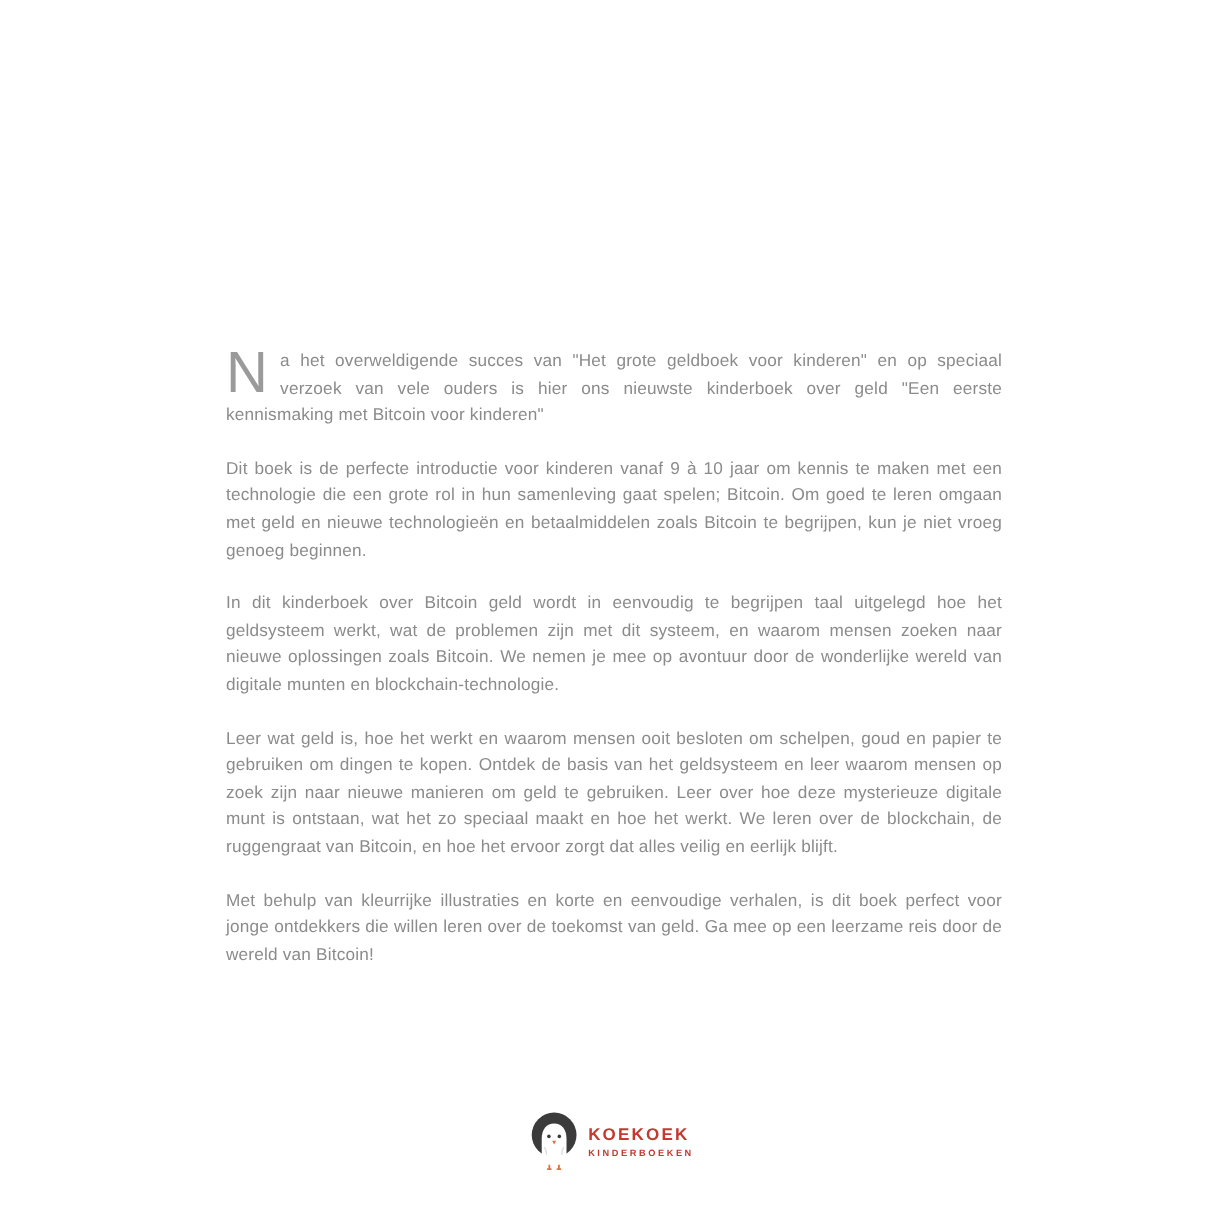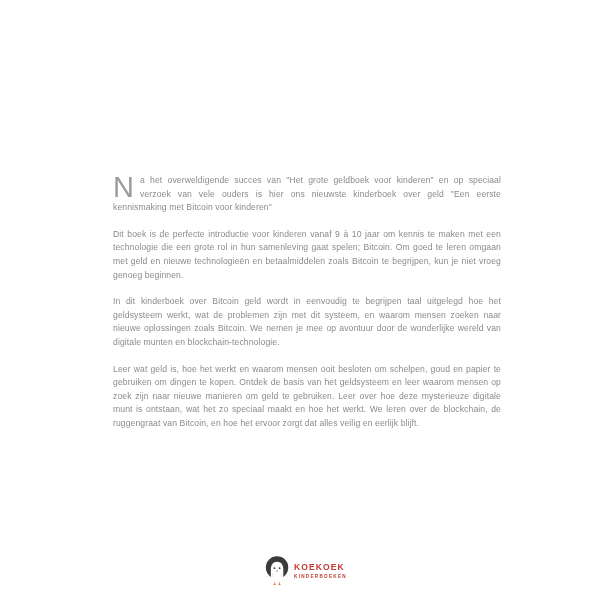--- a/index.html
+++ b/index.html
@@ -81,20 +81,23 @@
     </p>
     <p>
       <span>Dit boek is de perfecte introductie voor kinderen vanaf 9 à 10 jaar om kennis te maken met een technologie die een grote rol in hun samenleving gaat spelen; Bitcoin. Om goed te leren omgaan met geld en nieuwe technologieën en betaalmiddelen zoals Bitcoin te begrijpen, kun je niet vroeg genoeg beginnen.</span>
     </p>
     <p>
       <span>In dit kinderboek over Bitcoin geld wordt in eenvoudig te begrijpen taal uitgelegd hoe het geldsysteem werkt, wat de problemen zijn met dit systeem, en waarom mensen zoeken naar nieuwe oplossingen zoals Bitcoin. We nemen je mee op avontuur door de wonderlijke wereld van digitale munten en blockchain-technologie.</span>
     </p>
     <p>
       <span>Leer wat geld is, hoe het werkt en waarom mensen ooit besloten om schelpen, goud en papier te gebruiken om dingen te kopen. Ontdek de basis van het geldsysteem en leer waarom mensen op zoek zijn naar nieuwe manieren om geld te gebruiken. Leer over hoe deze mysterieuze digitale munt is ontstaan, wat het zo speciaal maakt en hoe het werkt. We leren over de blockchain, de ruggengraat van Bitcoin, en hoe het ervoor zorgt dat alles veilig en eerlijk blijft.</span>
     </p>
+    <p>
+      <span>Met behulp van kleurrijke illustraties en korte en eenvoudige verhalen, is dit boek perfect voor jonge ontdekkers die willen leren over de toekomst van geld. Ga mee op een leerzame reis door de wereld van Bitcoin!</span>
+    </p>
   </div>
 
   <div class="publisher-logo">
     <span style="display:inline-block; width:24px; height:31px;">
       <svg width="24" height="31" viewBox="0 0 24 31" xmlns="http://www.w3.org/2000/svg">
 
         <circle cx="12" cy="12.5" r="11.2" fill="#3b3b3b"></circle>
 
         <path d="M10.5 3.5 L11.3 1.6 L12 3.3 L12.7 1.6 L13.5 3.5 Z" fill="#3b3b3b"></path>
 

